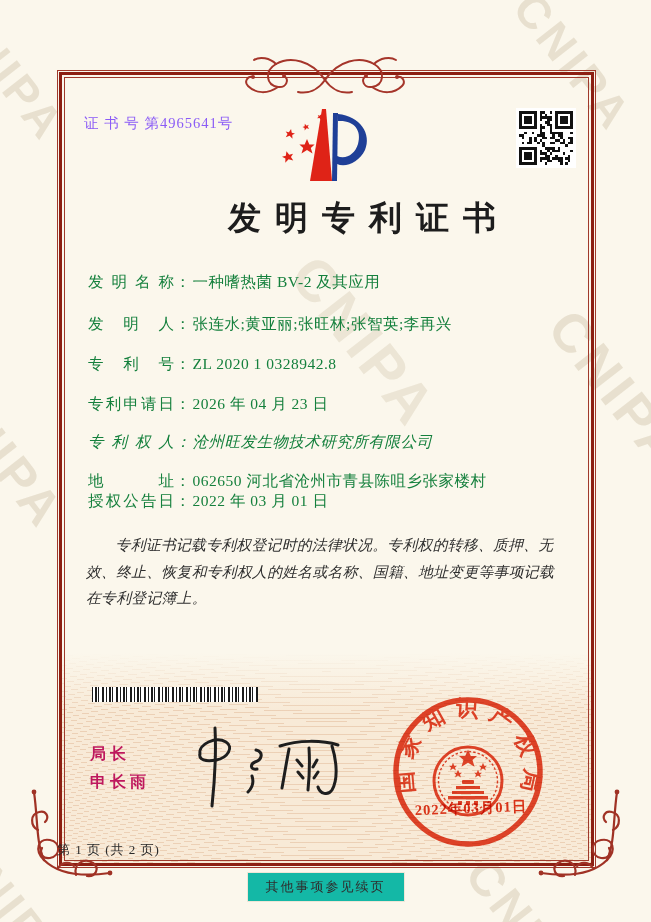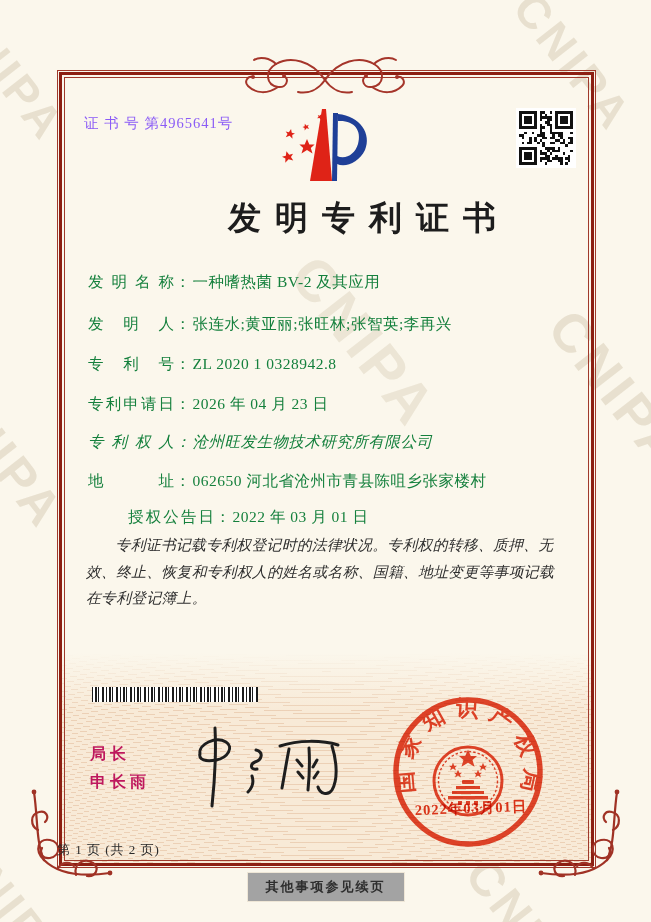--- a/index.html
+++ b/index.html
@@ -63,22 +63,22 @@
   .sig-svg{position:absolute;left:182px;top:720px;z-index:3;}
   .seal-svg{position:absolute;left:389px;top:693px;z-index:3;mix-blend-mode:multiply;}
   .seal-date{
     position:absolute;left:396px;top:799px;width:150px;text-align:center;z-index:4;
     color:#e1381d;font-size:14.5px;font-weight:700;letter-spacing:1px;transform:rotate(-2deg);
     mix-blend-mode:multiply;
   }
   .pageinfo{position:absolute;left:57px;top:841px;width:537px;text-align:left;font-size:13px;z-index:3;color:#2b2b2b;letter-spacing:1px;}
   .footer-wrap{position:absolute;left:57px;top:872px;width:537px;text-align:center;z-index:3;}
   .footer-note{
-    display:inline-block;background:#a3a3a3;border:1px solid #eee6d6;padding:5px 18px;
-    font-size:13px;letter-spacing:2px;color:#2e2e2e;font-weight:bold;
+    display:inline-block;background:#14b8a6;border:1px solid #eee6d6;padding:5px 18px;
+    font-size:13px;letter-spacing:2px;color:#2e2e2e;
   }
   .logo-svg{position:absolute;left:276px;top:104px;z-index:2;}
   .qr{position:absolute;left:516px;top:108px;width:60px;height:60px;background:#fff;padding:3px;box-sizing:border-box;z-index:2;}
   .ornament-top{position:absolute;left:220px;top:52px;z-index:2;}
   .corner{position:absolute;z-index:2;}
 </style>
 </head>
 <body>
 
 <div class="wm" style="left:-22px;top:-8px;font-size:46px;">CNIPA</div>
@@ -173,21 +173,21 @@
 </div>
 <div class="row" style="top:394px;">
   <span class="flabel">专利申请日</span><span class="colon">：</span><span class="fvalue">2026 年 04 月 23 日</span>
 </div>
 <div class="row" style="top:432px;font-style:italic;">
   <span class="flabel">专利权人</span><span class="colon">：</span><span class="fvalue">沧州旺发生物技术研究所有限公司</span>
 </div>
 <div class="row" style="top:471px;">
   <span class="flabel">地址</span><span class="colon">：</span><span class="fvalue">062650 河北省沧州市青县陈咀乡张家楼村</span>
 </div>
-<div class="row" style="top:507px;margin-left:40px;">
+<div class="row" style="top:491px;">
   <span class="flabel">授权公告日</span><span class="colon">：</span><span class="fvalue">2022 年 03 月 01 日</span>
 </div>
 
 <div class="paras">
   <p>专利证书记载专利权登记时的法律状况。专利权的转移、质押、无效、终止、恢复和专利权人的姓名或名称、国籍、地址变更等事项记载在专利登记簿上。</p>
 </div>
 
 <div class="barcode"></div>
 
 <div class="signer" style="top:744px;">局长</div>

